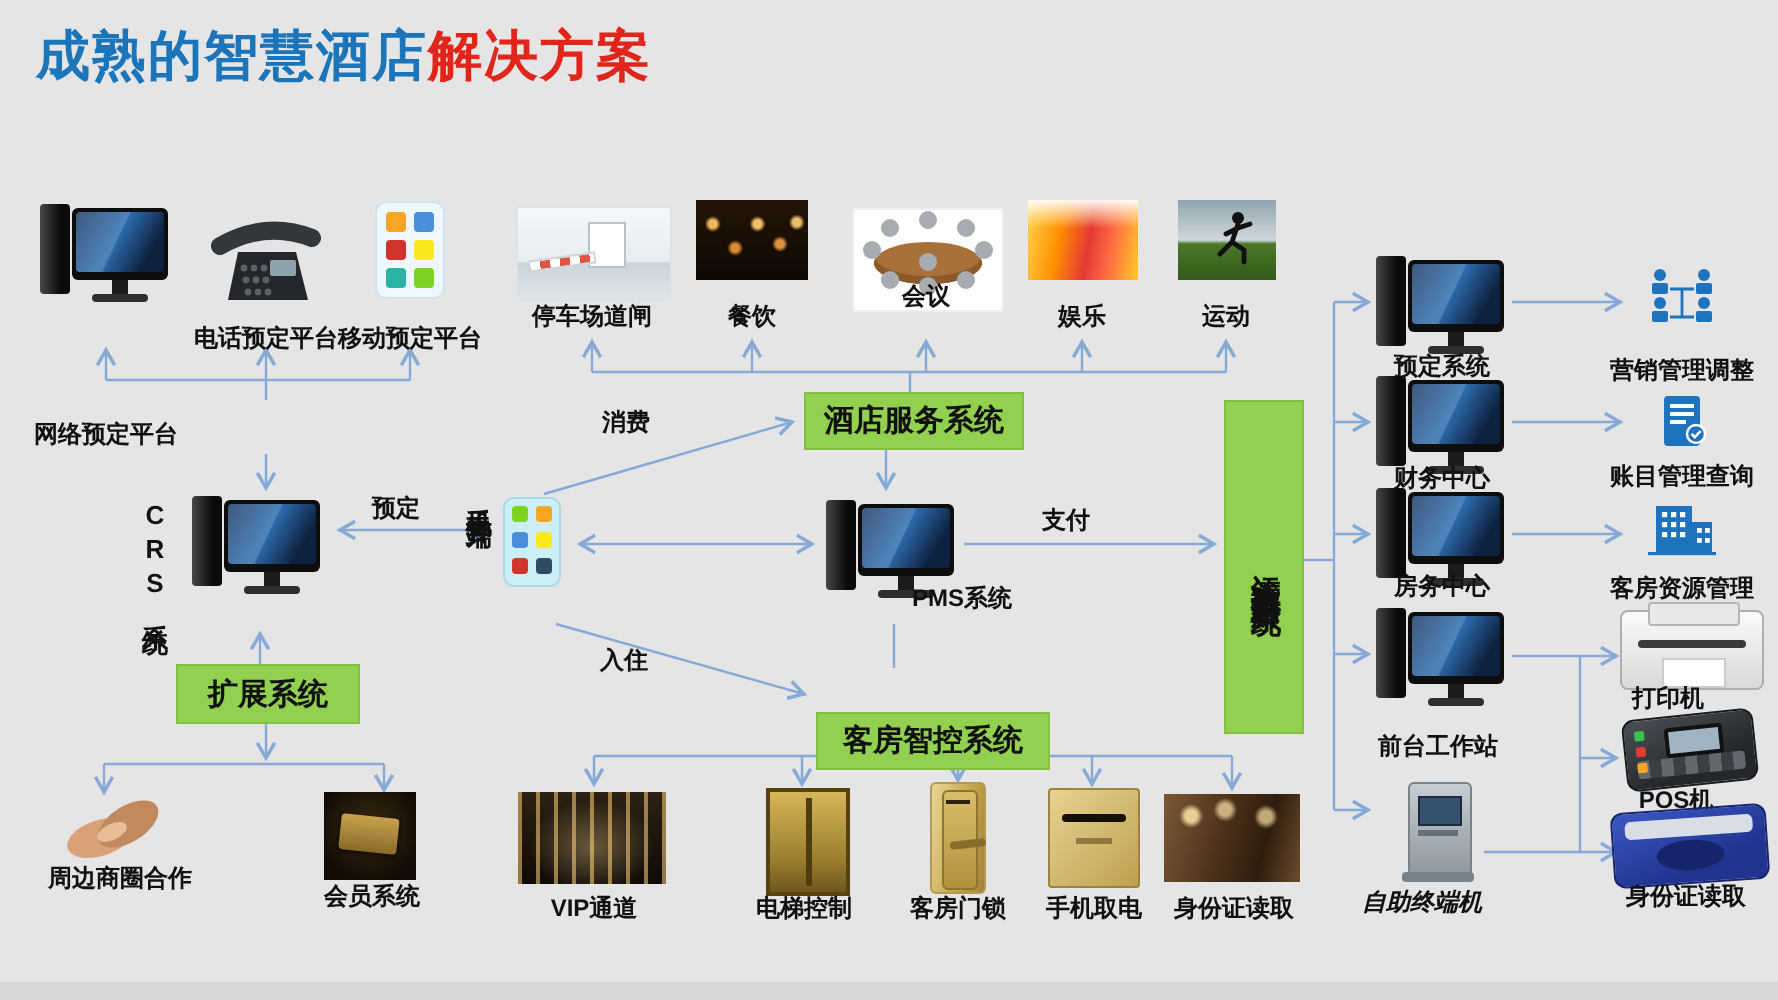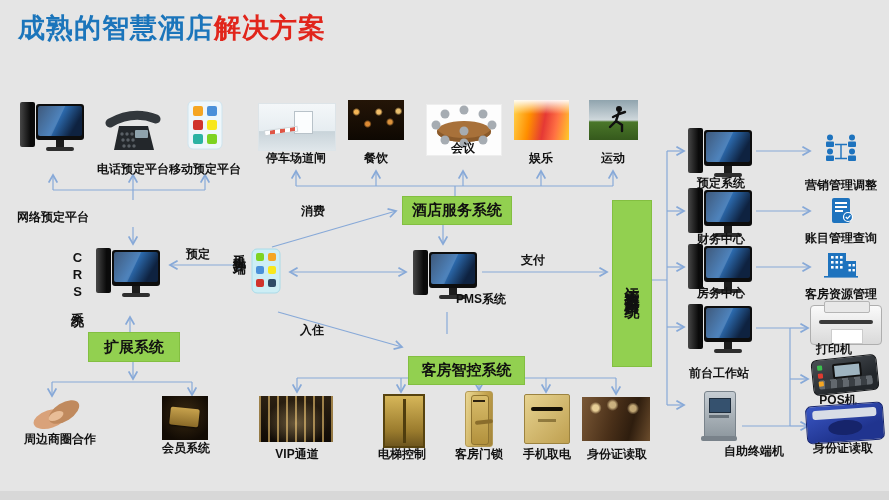--- a/index.html
+++ b/index.html
@@ -327,21 +327,21 @@
       <div class="bs"></div>
   </div>
   <div class="lbl" style="left:719px;top:365px;">前台工作站</div>
 
   <div class="ic kiosk" style="left:700px;top:391px;width:38px;height:50px;">
     <div class="body"></div>
       <div class="scr"></div>
       <div class="slot"></div>
       <div class="base"></div>
   </div>
-  <div class="lbl" style="left:754px;top:443px;">自助终端机</div>
+  <div class="lbl" style="left:711px;top:443px;font-style:italic;">自助终端机</div>
 
   <div class="ic" style="left:822px;top:133px;width:38px;height:30px;">
     <svg width="38" height="30" viewBox="0 0 38 30">
       <g fill="#1e73be">
         <circle cx="8" cy="4.5" r="3"></circle>
           <rect x="4" y="8.5" width="8" height="5.5" rx="1"></rect>
         <circle cx="30" cy="4.5" r="3"></circle>
           <rect x="26" y="8.5" width="8" height="5.5" rx="1"></rect>
         <circle cx="8" cy="18.5" r="3"></circle>
           <rect x="4" y="22.5" width="8" height="5.5" rx="1"></rect>

